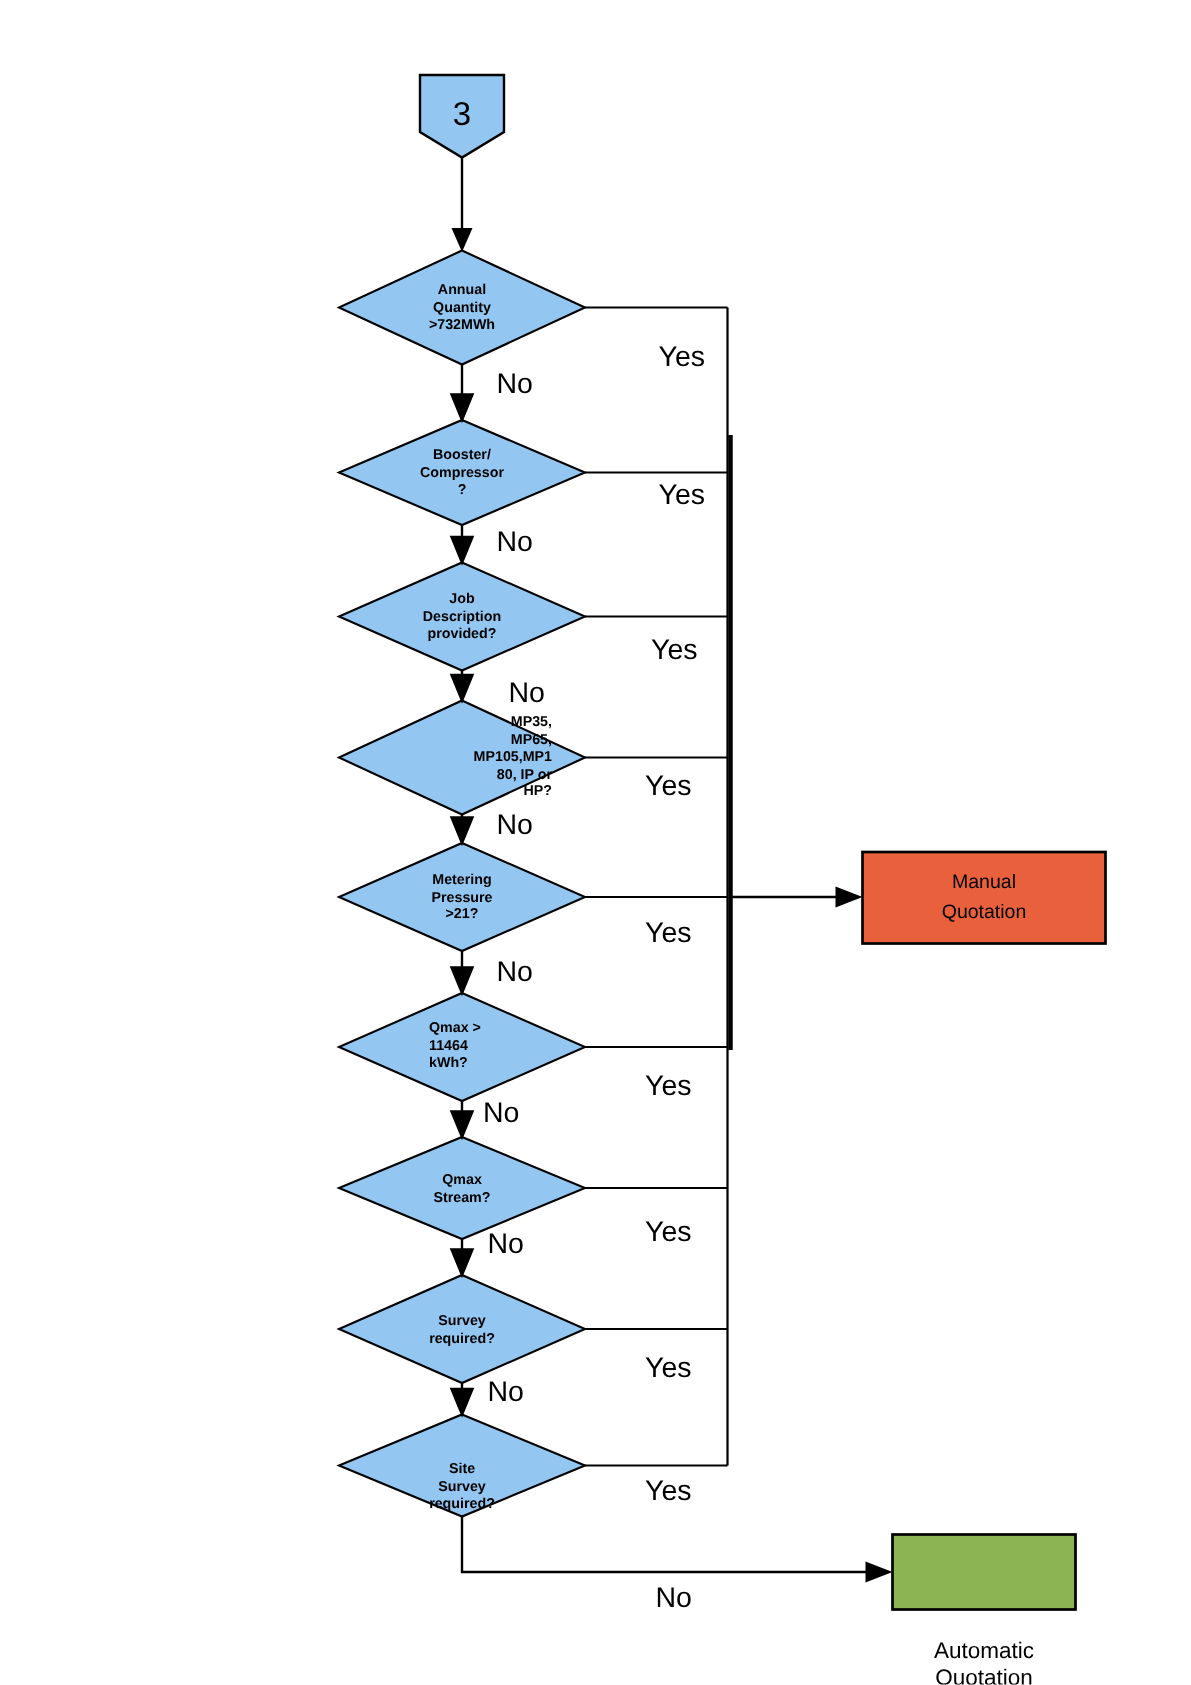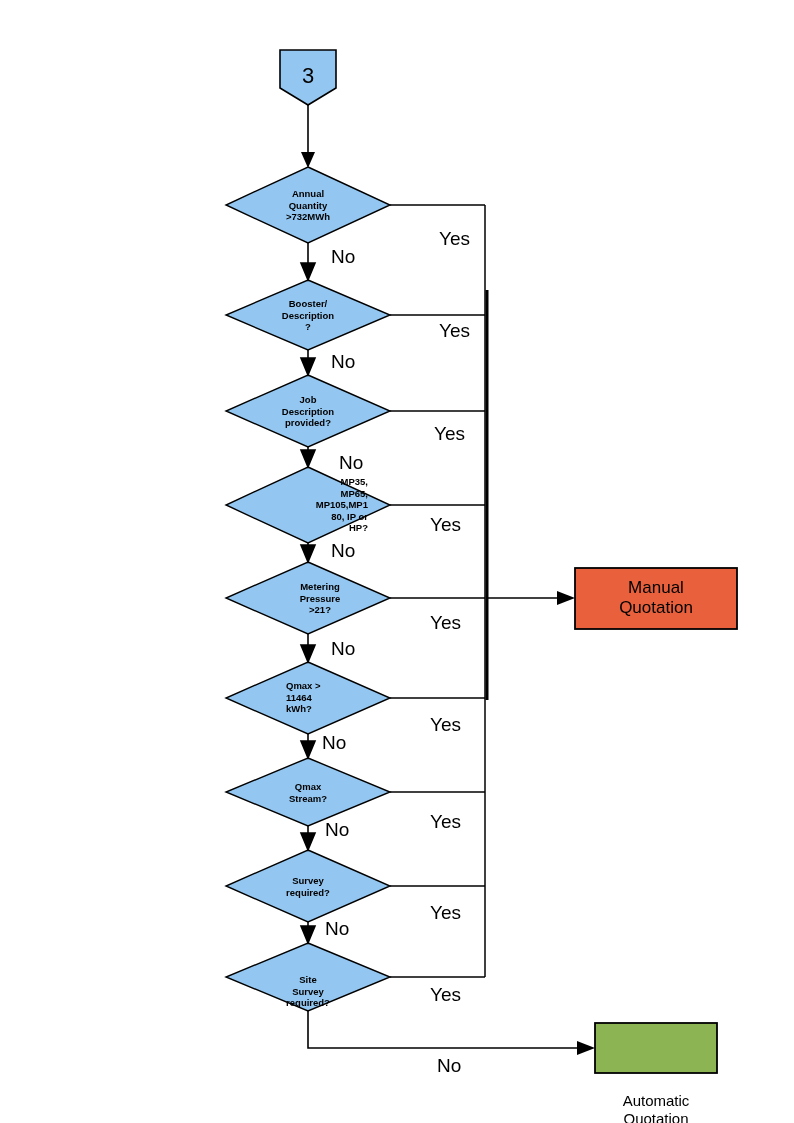--- a/index.html
+++ b/index.html
@@ -32,21 +32,21 @@
     font-size: 9.5px;
     line-height: 11.5px;
     font-weight: bold;
   }
   .diamond-text.left-align { text-align: left; }
   .connector-text {
     font-size: 22px;
     line-height: 24px;
   }
   .terminal-text {
-    font-size: 17px;
+    font-size: 13px;
     line-height: 20px;
   }
   .edge-label {
     position: absolute;
     font-size: 19px;
     line-height: 21px;
     color: #000000;
     text-align: left;
   }
 </style>
@@ -115,34 +115,34 @@
   <rect x="595" y="1023" width="122" height="50" fill="#8CB453" stroke="#000000" stroke-width="1.8"></rect>
 </svg>
 
 <div class="node-label connector-text" style="left:280px; top:64px; width:56px;">3</div>
 
 <div class="node-label diamond-text" style="left:248px; top:188px; width:120px;">Annual
 Quantity
 &gt;732MWh</div>
 
 <div class="node-label diamond-text" style="left:248px; top:298px; width:120px;">Booster/
-Description
+Compressor
 ?</div>
 
 <div class="node-label diamond-text" style="left:248px; top:394px; width:120px;">Job
 Description
 provided?</div>
 
 <div class="node-label diamond-text" style="left:248px; top:476px; width:120px;text-align:right;">MP35,
 MP65,
 MP105,MP1
 80, IP or
 HP?</div>
 
-<div class="node-label diamond-text" style="left:260px; top:581px; width:120px;">Metering
+<div class="node-label diamond-text" style="left:248px; top:581px; width:120px;">Metering
 Pressure
 &gt;21?</div>
 
 <div class="node-label diamond-text left-align" style="left:270px; top:680px; width:100px;margin-left:16px;">Qmax &gt;
 11464
 kWh?</div>
 
 <div class="node-label diamond-text" style="left:248px; top:781px; width:120px;">Qmax
 Stream?</div>
 

